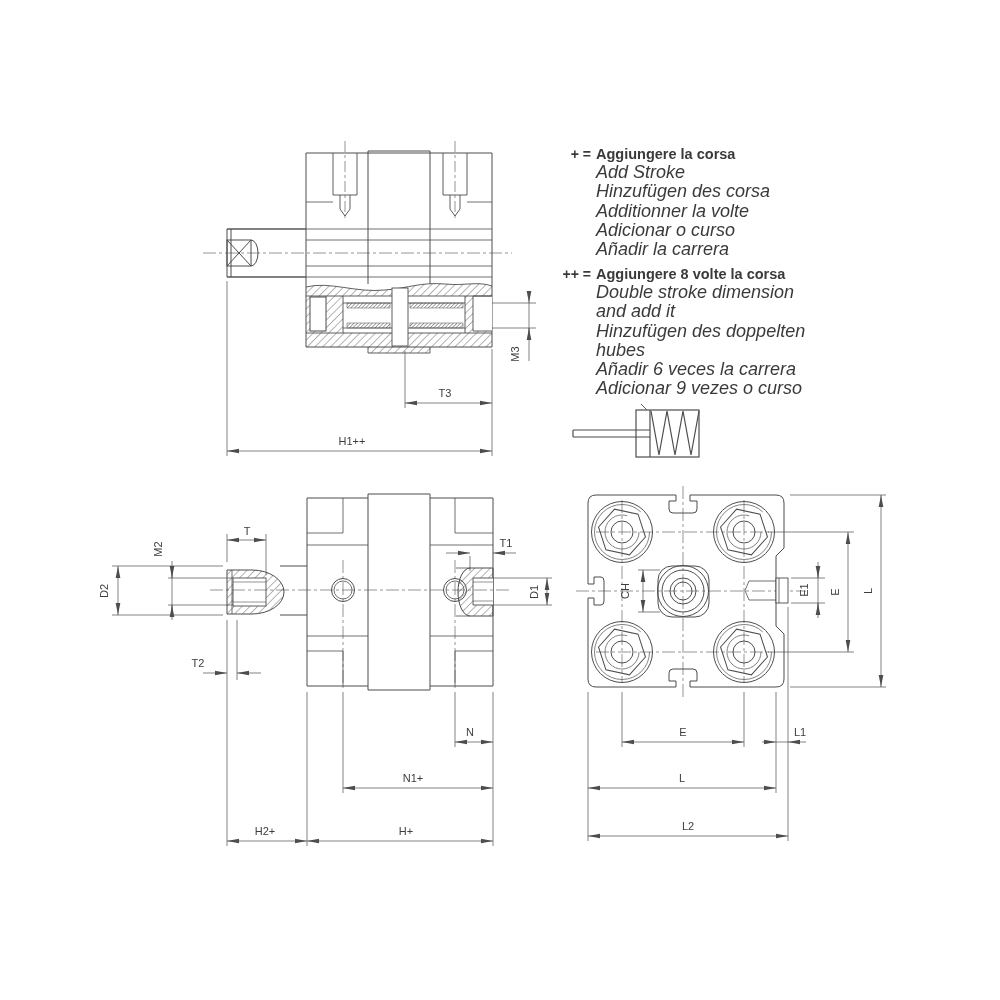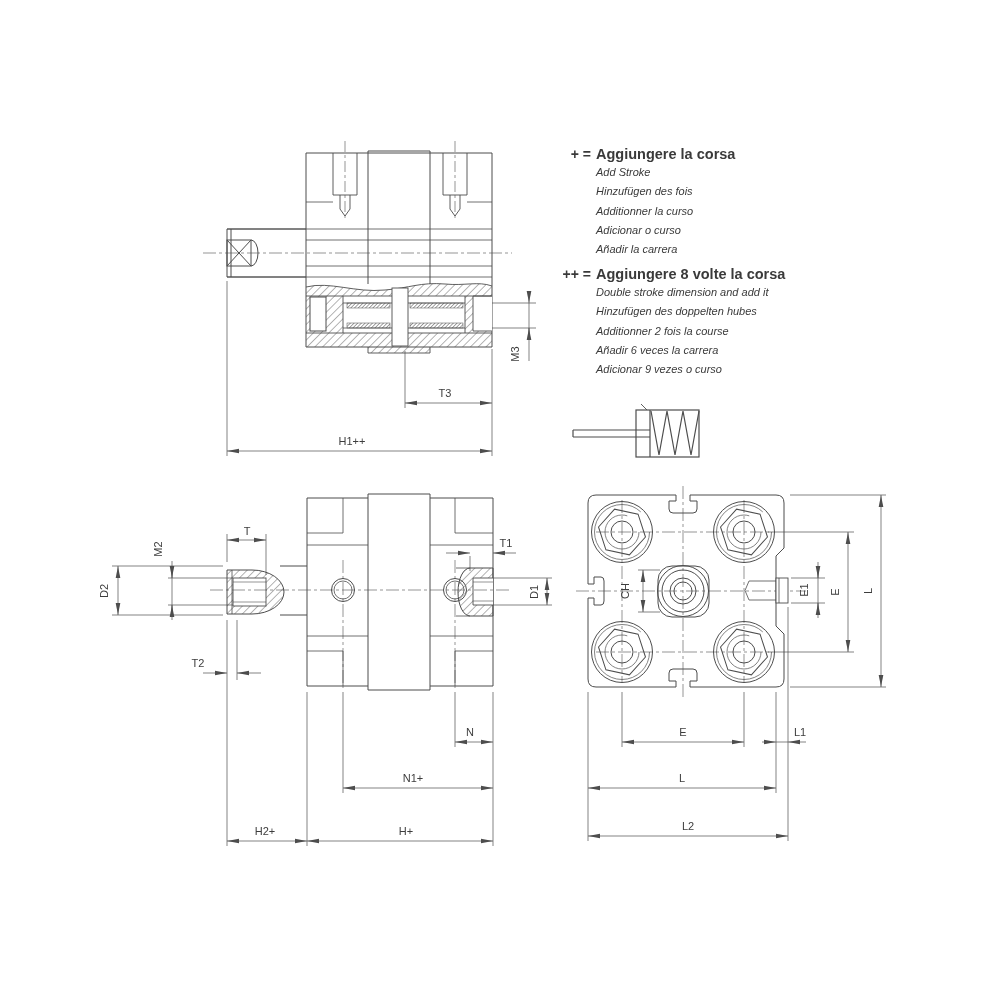--- a/index.html
+++ b/index.html
@@ -4,21 +4,21 @@
 <style>
   html,body{margin:0;padding:0;background:#fff;}
   #stage{position:relative;width:1000px;height:1000px;background:#ffffff;overflow:hidden;
          font-family:"Liberation Sans",sans-serif;}
   #drawing{position:absolute;left:0;top:0;}
   .legend{position:absolute;width:260px;color:#3a3a3a;}
   .legend-row{display:flex;align-items:baseline;}
   .legend-prefix{display:inline-block;width:37px;text-align:right;font-weight:bold;
                  font-size:14px;margin-right:5px;flex:0 0 37px;}
   .legend-title{font-weight:bold;font-size:14.5px;}
-  .legend-lines{margin-left:42px;font-style:italic;font-size:11px;line-height:19.3px;margin-top:1px;}
+  .legend-lines{margin-left:42px;font-style:italic;font-size:18px;line-height:19.3px;margin-top:1px;}
   svg text{font-family:"Liberation Sans",sans-serif;font-size:11px;fill:#3d3d3d;}
 </style>
 </head>
 <body>
 
 <div id="stage">
 
 <svg id="drawing" width="1000" height="1000" viewBox="0 0 1000 1000">
   <defs>
     <pattern id="hatch" patternUnits="userSpaceOnUse" width="5.5" height="5.5" patternTransform="rotate(45)">
@@ -338,34 +338,33 @@
   </g>
 </svg>
 
 <div class="legend" style="left:554px;top:146px;">
   <div class="legend-row">
     <span class="legend-prefix">+ =</span>
     <span class="legend-title">Aggiungere la corsa</span>
   </div>
   <div class="legend-lines">
     <div>Add Stroke</div>
-    <div>Hinzufügen des fois</div>
-    <div>Additionner la curso</div>
+    <div>Hinzufügen des corsa</div>
+    <div>Additionner la volte</div>
     <div>Adicionar o curso</div>
     <div>Añadir la carrera</div>
   </div>
 </div>
 
 <div class="legend" style="left:554px;top:266px;">
   <div class="legend-row">
     <span class="legend-prefix">++ =</span>
     <span class="legend-title">Aggiungere 8 volte la corsa</span>
   </div>
   <div class="legend-lines">
     <div>Double stroke dimension and add it</div>
     <div>Hinzufügen des doppelten hubes</div>
-    <div>Additionner 2 fois la course</div>
     <div>Añadir 6 veces la carrera</div>
     <div>Adicionar 9 vezes o curso</div>
   </div>
 </div>
 
 </div>
 
 </body></html>

